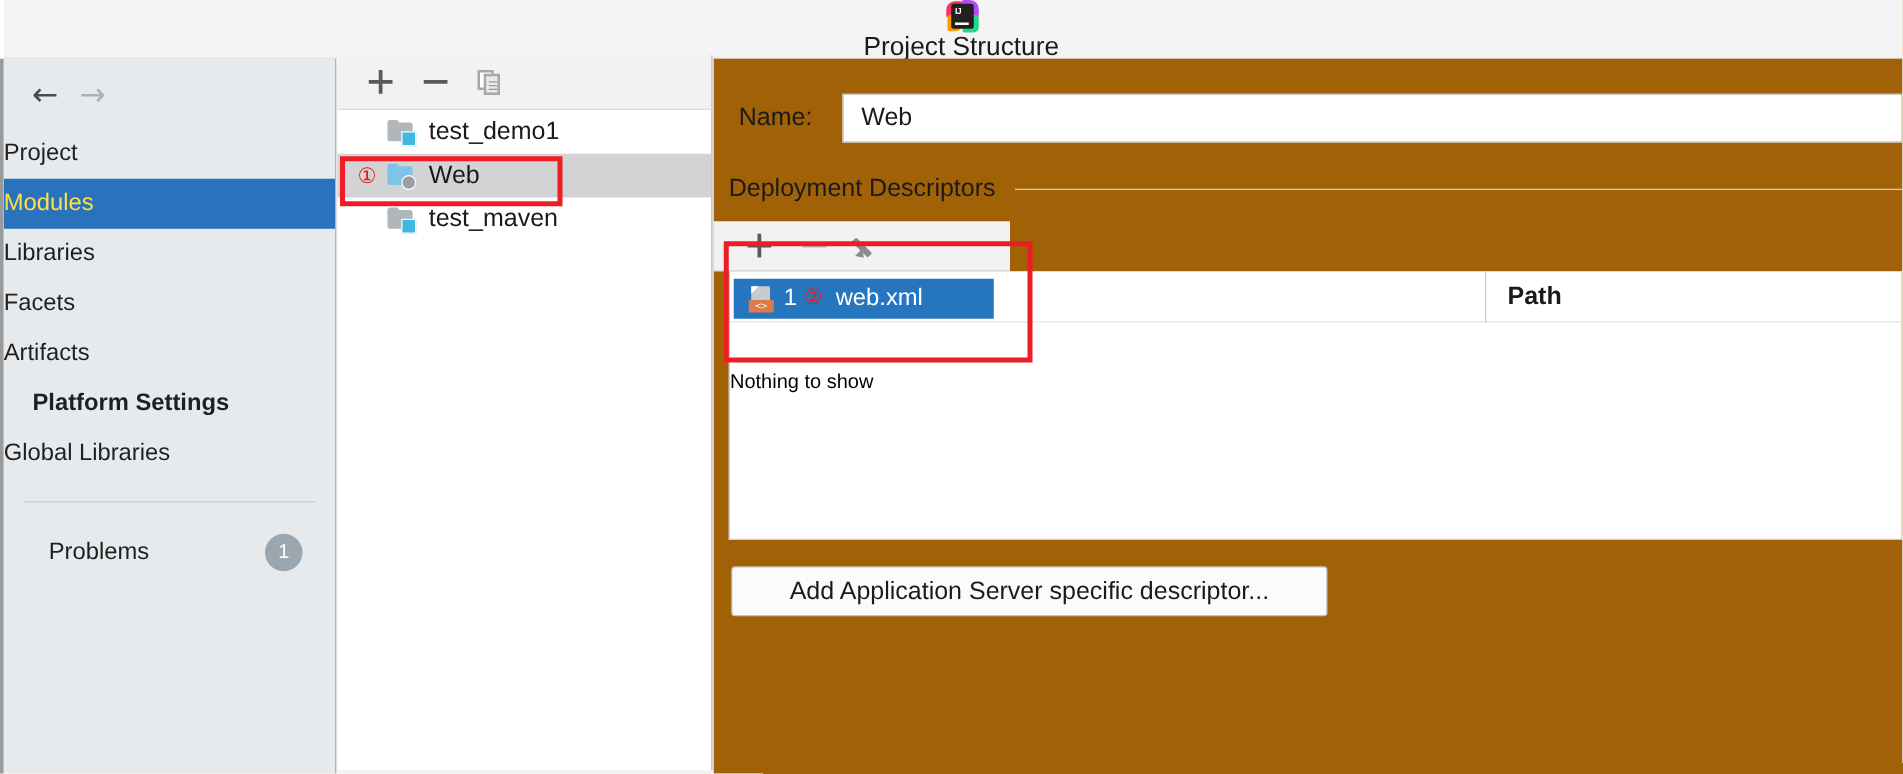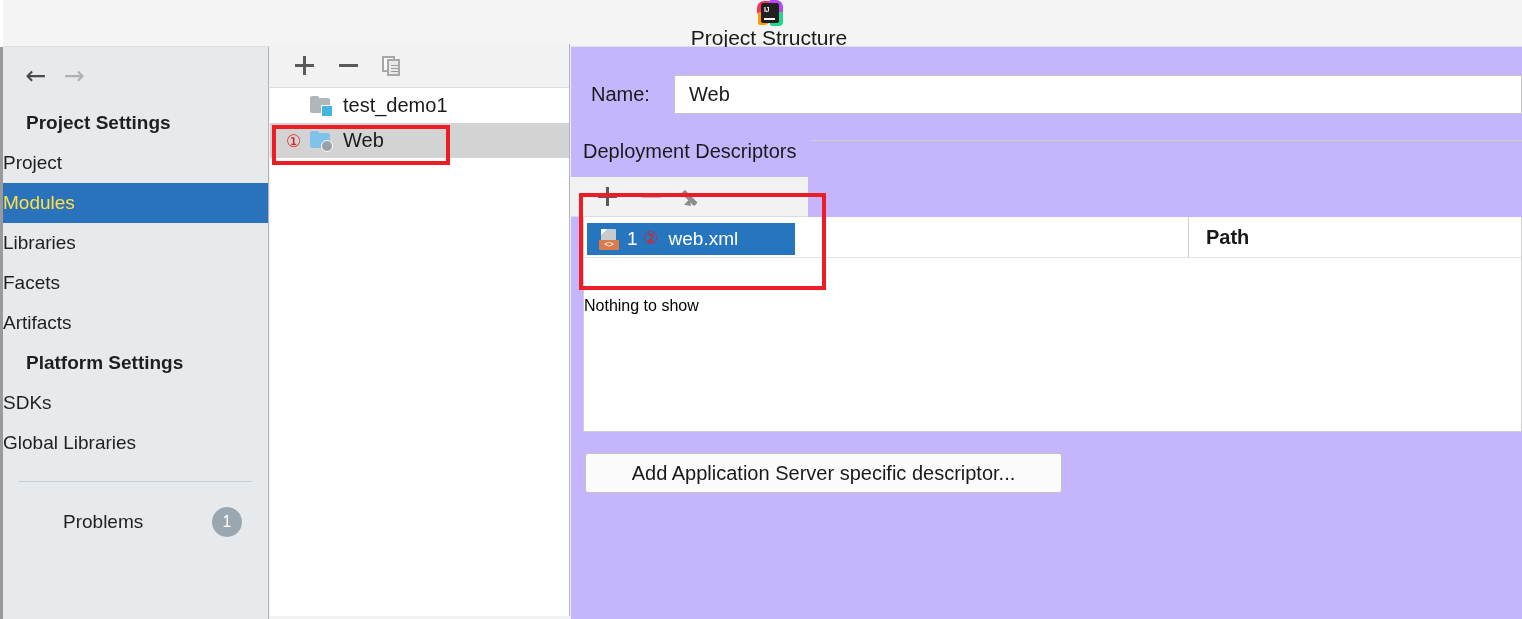--- a/index.html
+++ b/index.html
@@ -134,21 +134,21 @@
     color: #fde047;
   }
   .nav-divider {
     height: 1px;
     background: #c8ced2;
     margin: 18px 16px 0 16px;
   }
   .nav-item.with-badge {
     display: flex;
     align-items: center;
-    padding-left: 60px;
+    padding-left: 36px;
     padding-right: 26px;
     justify-content: space-between;
     margin-top: 20px;
   }
   .badge {
     width: 30px; height: 30px;
     border-radius: 50%;
     background: #9aa7b0;
     color: #ffffff;
     font-size: 16px;
@@ -276,21 +276,21 @@
     box-sizing: border-box;
     pointer-events: none;
   }
 
   
   .content {
     position: absolute;
     left: 571px; top: 47px;
     width: 951px;
     height: 572px;
-    background: #c4b5fd;
+    background: #a16207;
     box-sizing: border-box;
   }
   .name-row {
     display: flex;
     align-items: center;
     height: 40px;
     margin-top: 27px;
   }
   .name-label {
     font-size: 20px;
@@ -307,20 +307,21 @@
     display: flex;
     align-items: center;
     padding-left: 14px;
     font-size: 20px;
     color: #1a1a1a;
     margin-right: 0;
   }
 
   .section-head {
     display: flex;
+    align-items: center;
     margin-top: 26px;
     padding-left: 12px;
   }
   .section-title {
     font-size: 20px;
     color: #1a1a1a;
     white-space: nowrap;
   }
   .section-rule {
     flex: 1;
@@ -509,29 +510,27 @@
 
   <div class="sidebar-left-rail"></div>
 
   <div class="sidebar">
 
     <div class="nav-arrows">
       <div class="nav-arrow back">←</div>
       <div class="nav-arrow fwd">→</div>
     </div>
 
-    <div class="nav-group-title">Project Settings</div>
     <div class="nav-item">Project</div>
     <div class="nav-item selected">Modules</div>
     <div class="nav-item">Libraries</div>
     <div class="nav-item">Facets</div>
     <div class="nav-item">Artifacts</div>
 
     <div class="nav-group-title">Platform Settings</div>
-    <div class="nav-item">SDKs</div>
     <div class="nav-item">Global Libraries</div>
 
     <div class="nav-divider"></div>
 
     <div class="nav-item with-badge">
       <span>Problems</span>
       <span class="badge">1</span>
     </div>
   </div>
 
@@ -568,20 +567,29 @@
     <div class="mod-row selected">
       <span class="mod-marker">①</span>
       <span class="mod-icon web">
         <span class="folder-tab"></span>
           <span class="folder-back"></span>
           <span class="sq"></span>
       </span>
       <span class="mod-label">Web</span>
     </div>
 
+    <div class="mod-row">
+      <span class="mod-marker"></span>
+      <span class="mod-icon">
+        <span class="folder-tab"></span>
+          <span class="folder-back"></span>
+          <span class="sq"></span>
+      </span>
+      <span class="mod-label">test_maven</span>
+    </div>
   </div>
 
   <div class="annot-box-1"></div>
 
   <div class="content">
 
     <div class="name-row">
       <div class="name-label">Name:</div>
       <div class="name-input">Web</div>
     </div>

